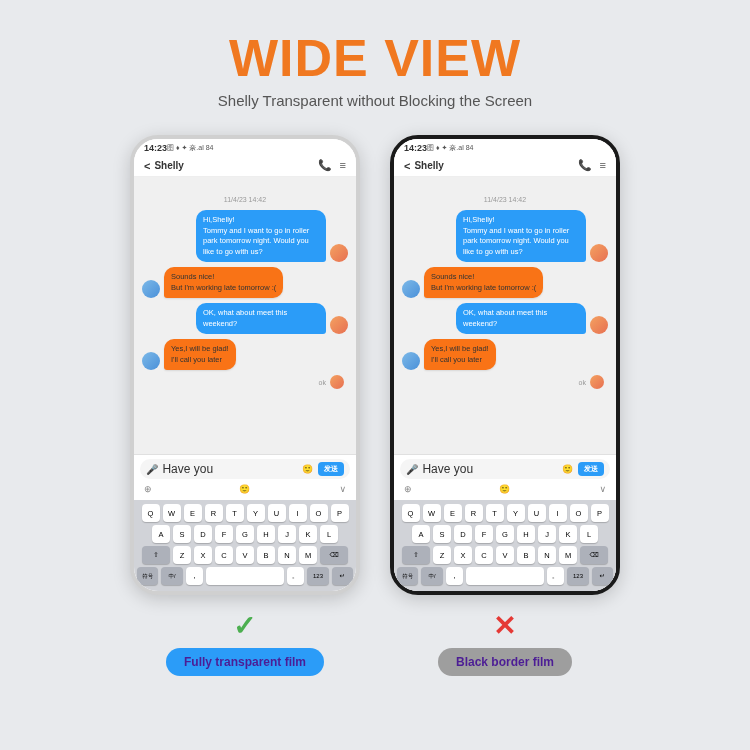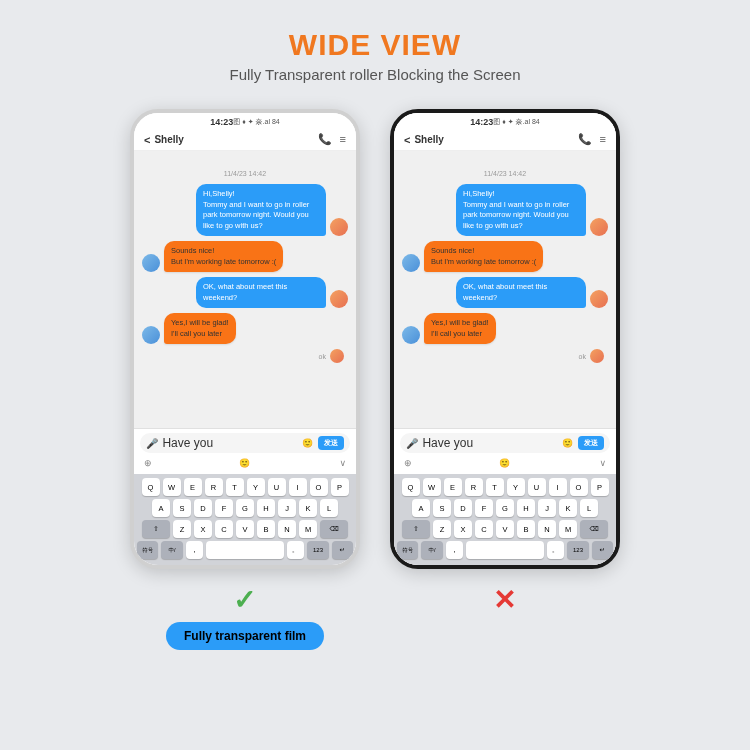--- a/index.html
+++ b/index.html
@@ -13,21 +13,21 @@
       align-items: center;
       overflow: hidden;
     }
 
     .header {
       text-align: center;
       padding: 28px 0 8px;
     }
 
     .title {
-      font-size: 30px;
+      font-size: 52px;
       font-weight: 900;
       color: #f07820;
       letter-spacing: 1px;
     }
 
     .subtitle {
       font-size: 15px;
       color: #555;
       margin-top: 4px;
     }
@@ -72,21 +72,21 @@
       width: 100%;
       height: 100%;
       background: #f5f5f5;
       display: flex;
       flex-direction: column;
     }
 
     
     .status-bar {
       display: flex;
-      justify-content: center;
+      justify-content: flex-start;
       align-items: center;
       padding: 4px 10px 2px;
       background: #fff;
       font-size: 8px;
       color: #333;
     }
 
     .status-time { font-weight: 600; font-size: 9px; }
     .status-icons { font-size: 7px; color: #555; }
 
@@ -318,32 +318,32 @@
       font-size: 28px;
       color: #e53935;
       font-weight: 700;
     }
 
     .label-badge {
       padding: 7px 18px;
       border-radius: 20px;
       font-size: 12px;
       font-weight: 600;
-      color: #000000;
+      color: #4c1d95;
     }
 
     .badge-blue { background: #2b9cf8; }
     .badge-gray { background: #9e9e9e; }
   </style>
 </head>
 <body>
 
 <div class="header">
   <div class="title">WIDE VIEW</div>
-  <div class="subtitle">Fully Transparent roller Blocking the Screen</div>
+  <div class="subtitle">Shelly Transparent without Blocking the Screen</div>
 </div>
 
 <div class="phones-row">
 
   <div class="phone-wrap">
     <div class="phone phone-white">
       <div class="phone-screen">
 
         <div class="status-bar">
           <span class="status-time">14:23</span>
@@ -569,14 +569,15 @@
 
 </div>
 
 <div class="label-row">
   <div class="label-item">
     <div class="check-mark">✓</div>
     <div class="label-badge badge-blue">Fully transparent film</div>
   </div>
   <div class="label-item">
     <div class="cross-mark">✕</div>
+    <div class="label-badge badge-gray">Black border film</div>
   </div>
 </div>
 
 </body></html>

